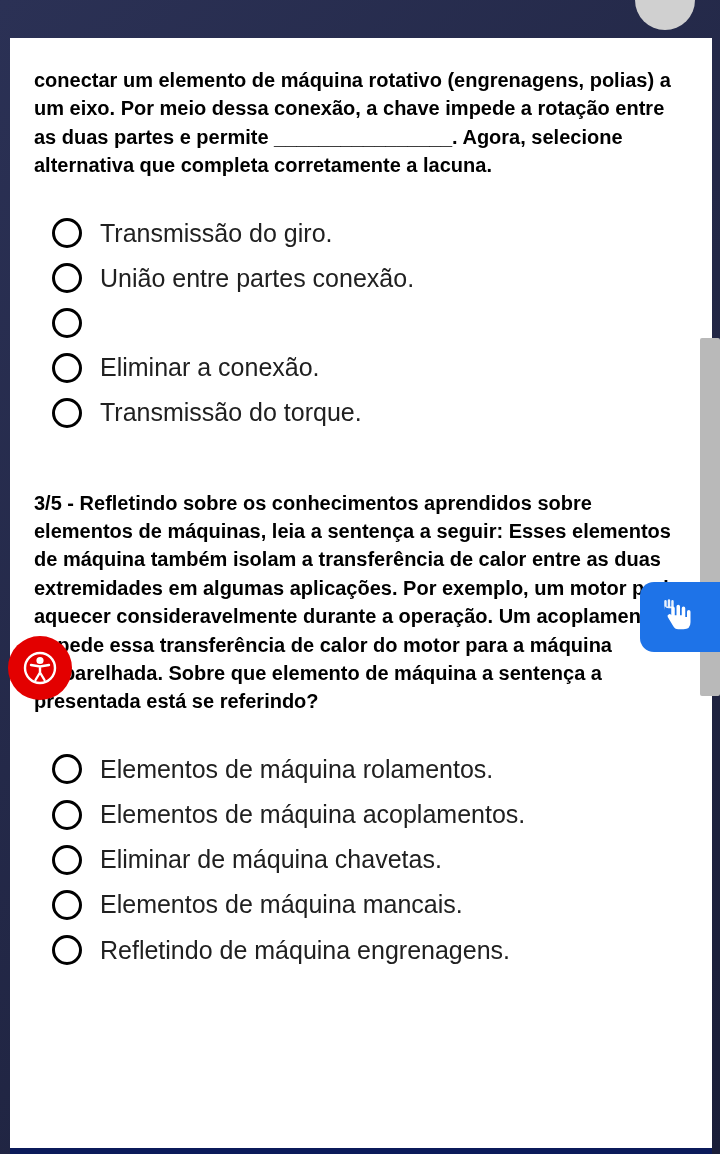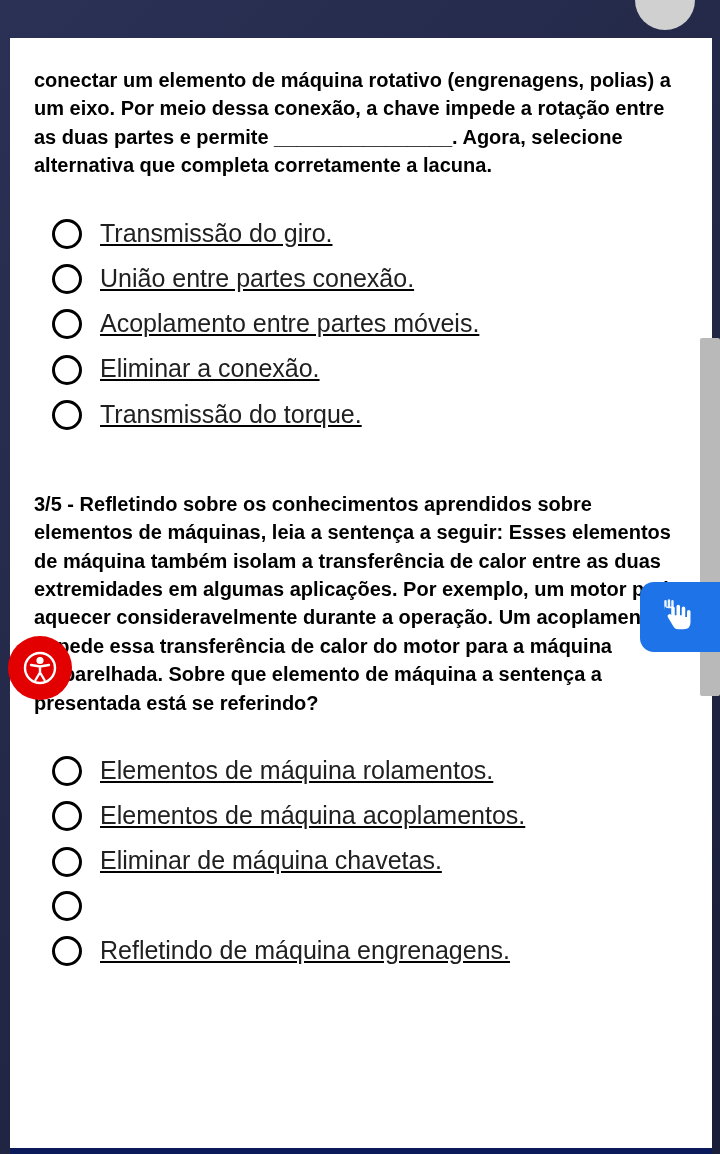--- a/index.html
+++ b/index.html
@@ -38,24 +38,23 @@
     font-size: 20px;
     line-height: 1.42;
     color: #000000;
     margin-bottom: 38px;
   }
   .options {
     padding-left: 18px;
   }
   .option {
     display: flex;
-    align-items: flex-end;
+    align-items: center;
     margin-bottom: 14px;
     cursor: pointer;
-    text-decoration: underline;
   }
   .radio {
     width: 30px;
     height: 30px;
     border: 3px solid #000000;
     border-radius: 50%;
     flex-shrink: 0;
     margin-right: 18px;
   }
   .option-label {
@@ -128,21 +127,20 @@
       <div class="option">
         <span class="radio"></span>
         <span class="option-label">Transmissão do giro.</span>
       </div>
       <div class="option">
         <span class="radio"></span>
         <span class="option-label">União entre partes conexão.</span>
       </div>
       <div class="option">
         <span class="radio"></span>
-        <span class="option-label">Acoplamento entre partes móveis.</span>
       </div>
       <div class="option">
         <span class="radio"></span>
         <span class="option-label">Eliminar a conexão.</span>
       </div>
       <div class="option">
         <span class="radio"></span>
         <span class="option-label">Transmissão do torque.</span>
       </div>
     </div>
@@ -158,20 +156,21 @@
       <div class="option">
         <span class="radio"></span>
         <span class="option-label">Elementos de máquina acoplamentos.</span>
       </div>
       <div class="option">
         <span class="radio"></span>
         <span class="option-label">Eliminar de máquina chavetas.</span>
       </div>
       <div class="option">
         <span class="radio"></span>
+        <span class="option-label">Elementos de máquina mancais.</span>
       </div>
       <div class="option">
         <span class="radio"></span>
         <span class="option-label">Refletindo de máquina engrenagens.</span>
       </div>
     </div>
   </div>
 
 </div>
 

